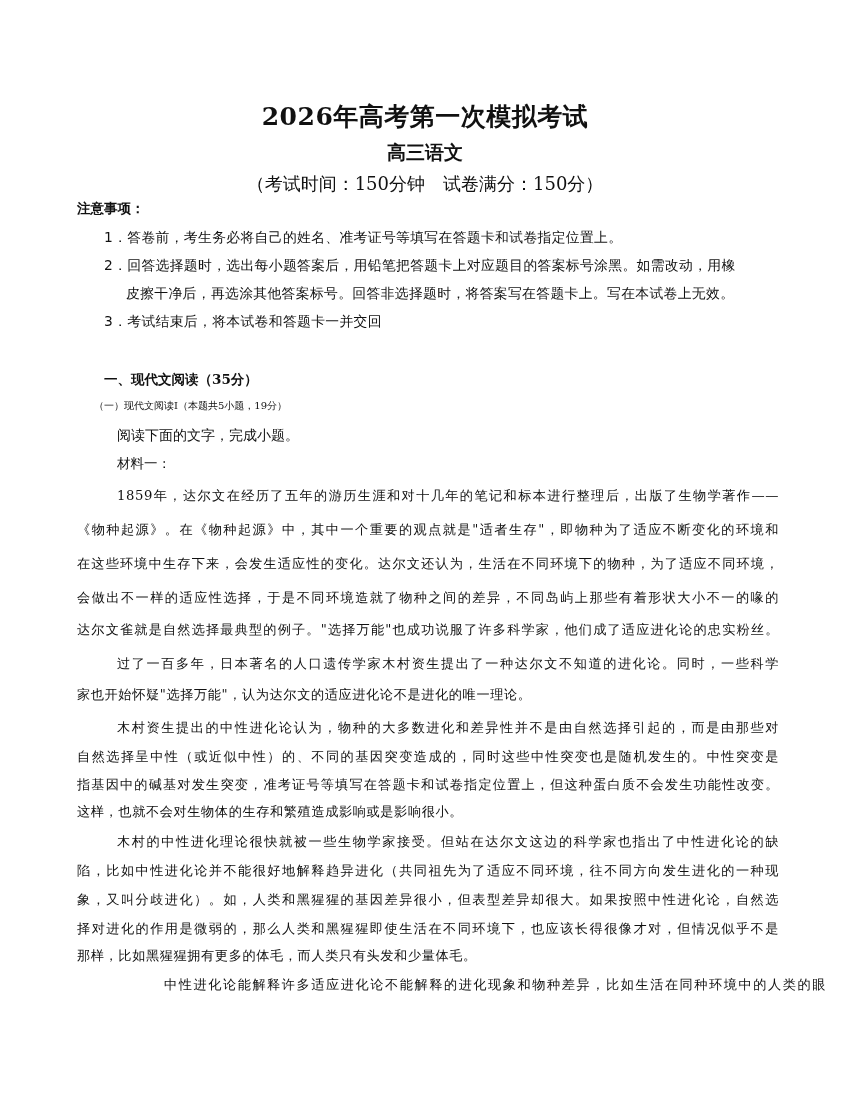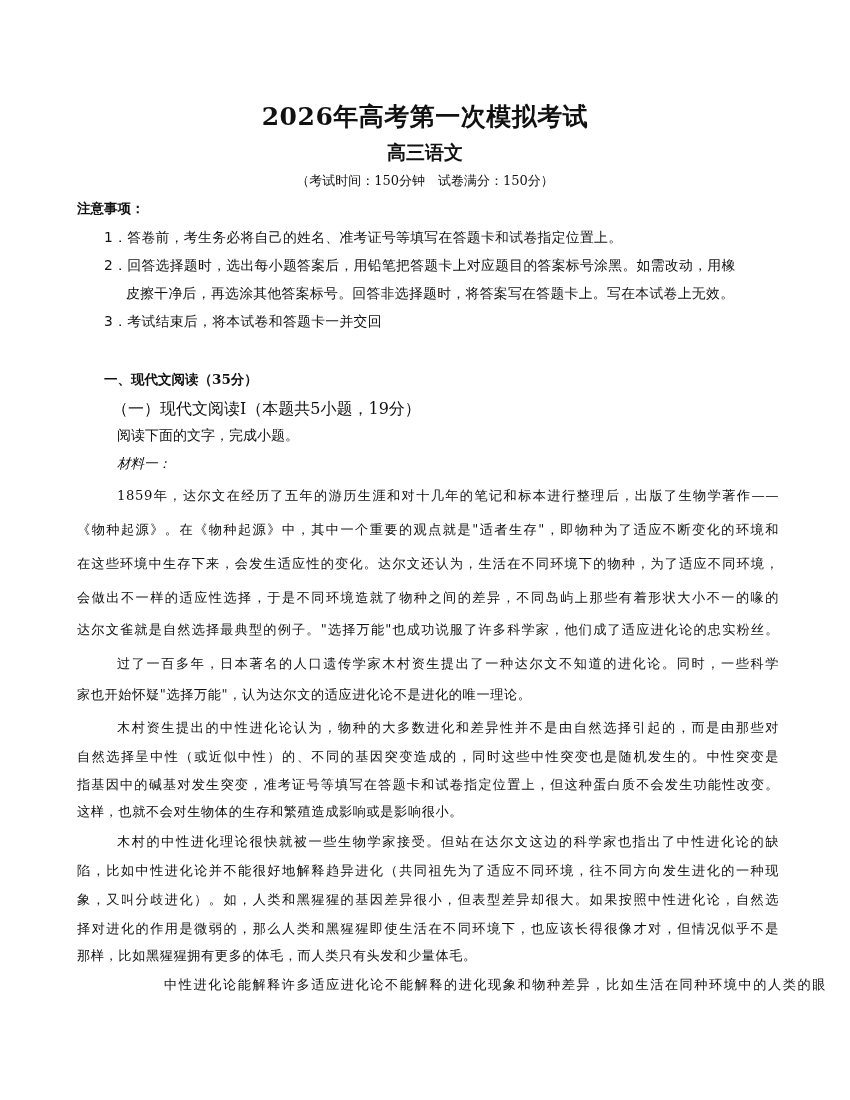--- a/index.html
+++ b/index.html
@@ -4,29 +4,29 @@
   <style>
     html, body { margin: 0; padding: 0; background: #ffffff; }
     body { width: 850px; height: 1100px; position: relative; overflow: hidden; color: #111; }
     .page { position: absolute; left: 0; top: 0; width: 850px; height: 1100px; background: #fff; }
     .abs { position: absolute; white-space: nowrap; }
     .serif { font-family: "DejaVu Serif", "Liberation Serif", serif; }
     .sans { font-family: "DejaVu Sans", "Liberation Sans", sans-serif; }
 
     .title { left: 0; width: 850px; top: 100px; text-align: center; font-size: 25px; font-weight: bold; letter-spacing: 0.5px; }
     .subtitle { left: 0; width: 850px; top: 140px; text-align: center; font-size: 19px; font-weight: bold; }
-    .exam-info { left: 0; width: 850px; top: 172px; text-align: center; font-size: 13px; }
+    .exam-info { left: 0; width: 850px; top: 172px; text-align: center; font-size: 18px; }
 
     .notes-heading { left: 77px; top: 200px; font-size: 13.5px; font-weight: bold; }
     .note { font-size: 13.8px; letter-spacing: 0.35px; }
 
     .section-heading { left: 104px; top: 371px; font-size: 13.5px; font-weight: bold; }
-    .subsection { left: 112px; top: 399px; font-size: 16px; }
+    .subsection { left: 94px; top: 399px; font-size: 10px; }
     .instruction { left: 117px; top: 427px; font-size: 14px; }
-    .material-label { left: 117px; top: 455px; font-size: 13.5px; font-style: italic; }
+    .material-label { left: 117px; top: 455px; font-size: 13.5px; }
 
     .para-line { left: 77px; width: 702px; font-size: 13.2px; letter-spacing: 0.6px; text-align: justify; text-align-last: justify; }
     .para-line.last { text-align-last: left; }
     .para-line.indent { left: 117px; width: 662px; }
   </style>
 </head>
 <body>
 
 <div class="page">
 

